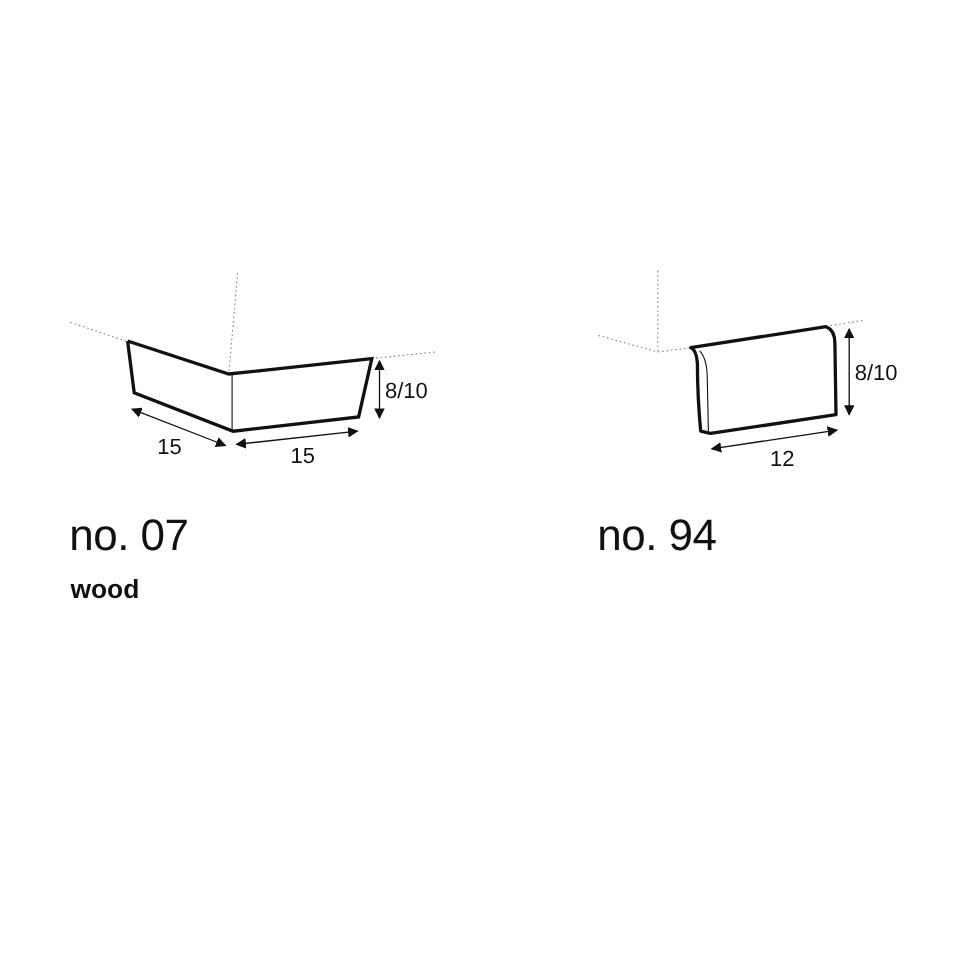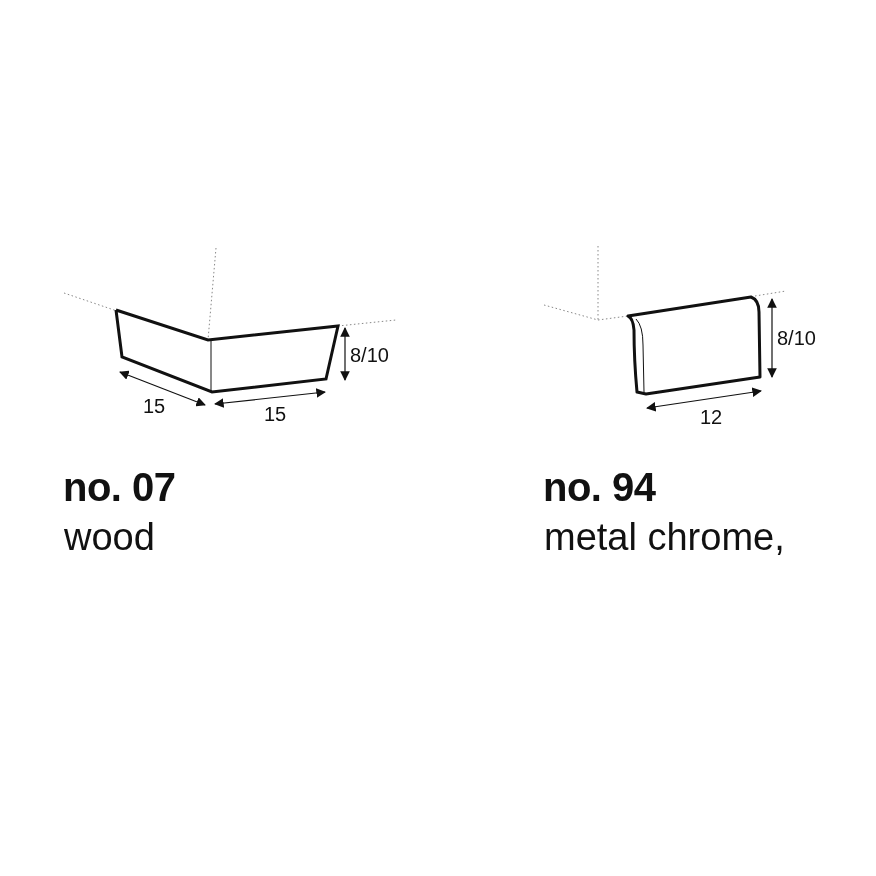--- a/index.html
+++ b/index.html
@@ -1,21 +1,21 @@
 <!DOCTYPE html>
 <html><head>
 <meta charset="utf-8">
 <style>
   html, body { margin: 0; padding: 0; background: #ffffff; }
   body { width: 876px; height: 876px; position: relative; overflow: hidden;
          font-family: "Liberation Sans", "DejaVu Sans", sans-serif; color: #111; }
   svg.drawing { position: absolute; left: 0; top: 0; }
   .dim { font-family: "Liberation Sans", "DejaVu Sans", sans-serif; font-size: 20px; fill: #111; }
-  .title { position: absolute; font-size: 40px; font-weight: 700; letter-spacing: -0.5px; line-height: 1; }
-  .material { position: absolute; font-size: 38px; font-weight: 400; line-height: 42px; }
+  .title { position: absolute; font-size: 40px; font-weight: 400; letter-spacing: -0.5px; line-height: 1; }
+  .material { position: absolute; font-size: 24px; font-weight: 700; line-height: 42px; }
 </style>
 </head>
 <body>
 
 <svg class="drawing" width="876" height="876" viewBox="0 0 876 876">
   <defs>
     <marker id="ah" viewBox="0 0 10 10" refX="9" refY="5" markerWidth="8" markerHeight="8" orient="auto-start-reverse">
       <path d="M0,0 L10,5 L0,10 z" fill="#111"></path>
     </marker>
   </defs>
@@ -56,14 +56,13 @@
   </g>
 </svg>
 
 <div class="title" style="left:63px; top:467px;">no. 07</div>
 <div class="material" style="left:64px; top:516px;">
   <div>wood</div>
 </div>
 
 <div class="title" style="left:543px; top:467px;">no. 94</div>
 <div class="material" style="left:544px; top:516px;">
-  <div>metal chrome,</div>
 </div>
 
 </body></html>

